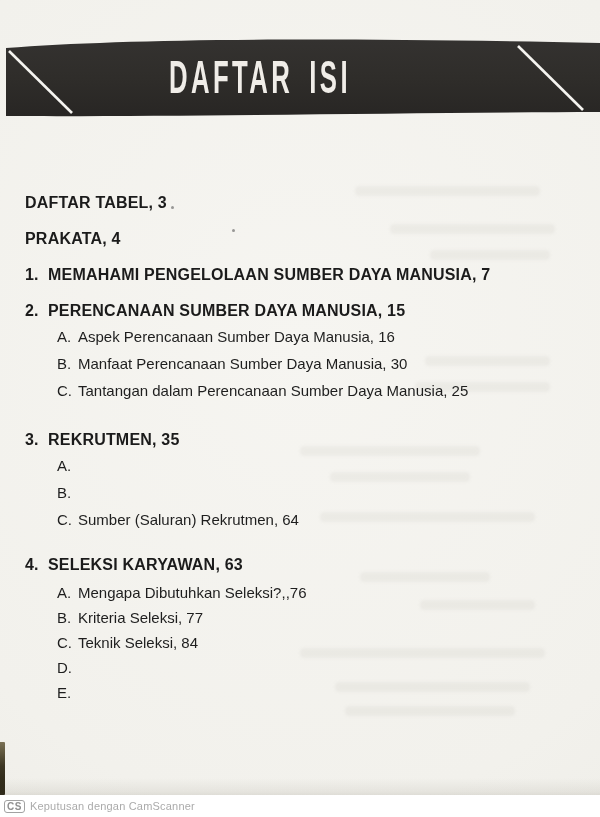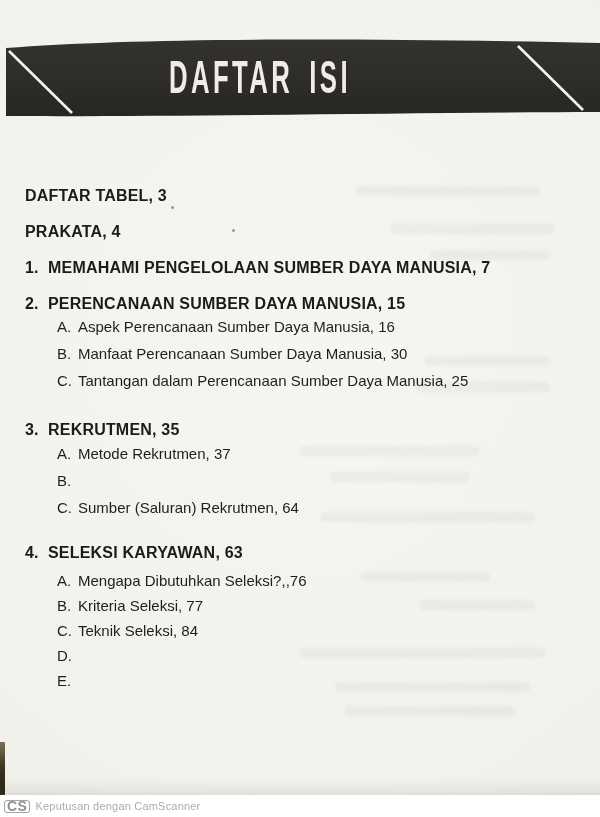--- a/index.html
+++ b/index.html
@@ -18,21 +18,21 @@
     text-align:center;color:#f0ede8;
     font-weight:bold;font-size:46px;line-height:40px;
     letter-spacing:6px;word-spacing:10px;
     transform:translateX(-46px) scaleX(.56) scaleY(1.02);
     transform-origin:50% 50%;
     white-space:nowrap;
   }
 
   
   .toc{position:absolute;top:186px;left:25px;right:22px;color:#1b1b1b;}
-  .row{display:flex;align-items:baseline;}
+  .row{display:flex;align-items:baseline;margin-top:7px;}
   .row .marker{flex:none;}
   .bold{font-weight:bold;letter-spacing:.2px;}
   .front{font-size:16px;line-height:20px;margin-bottom:16px;}
   .chapter{font-size:16px;line-height:20px;}
   .chapter .marker{width:23px;}
   .mb16{margin-bottom:16px;}
   .mb9{margin-bottom:9px;}
   .mb4{margin-bottom:4px;}
   .mb5{margin-bottom:5px;}
   .sub{font-size:15px;line-height:17px;margin-left:32px;margin-bottom:10px;color:#1e1e1e;}
@@ -54,21 +54,21 @@
     background:linear-gradient(180deg,rgba(0,0,0,0) 0%,rgba(120,115,100,.10) 80%,rgba(120,115,100,.16) 100%);
   }
 
   
   .footer{
     position:absolute;left:0;right:0;bottom:0;height:22px;background:#ffffff;
     display:flex;align-items:center;gap:5px;padding-left:4px;box-sizing:border-box;
   }
   .cs-badge{
     flex:none;display:inline-block;border:1px solid #a2a2a2;border-radius:3px;
-    color:#909090;font-size:14px;font-weight:bold;line-height:11px;
+    color:#909090;font-size:10px;font-weight:bold;line-height:11px;
     padding:0 2px;letter-spacing:.5px;
   }
   .footer-text{color:#ababab;font-size:11px;letter-spacing:.2px;}
 </style>
 </head>
 <body>
 
 <div class="banner">
   <svg width="600" height="130" viewBox="0 0 600 130">
     <defs>
@@ -131,21 +131,20 @@
     <span class="marker">C.</span>
     <span>Tantangan dalam Perencanaan Sumber Daya Manusia, 25</span>
   </div>
 
   <div class="row chapter gap1 mb5">
     <span class="marker bold">3.</span>
     <span class="bold">REKRUTMEN, 35</span>
   </div>
   <div class="row sub">
     <span class="marker">A.</span>
-    <span>Metode Rekrutmen, 37</span>
   </div>
   <div class="row sub">
     <span class="marker">B.</span>
   </div>
   <div class="row sub">
     <span class="marker">C.</span>
     <span>Sumber (Saluran) Rekrutmen, 64</span>
   </div>
 
   <div class="row chapter gap2 mb9">

